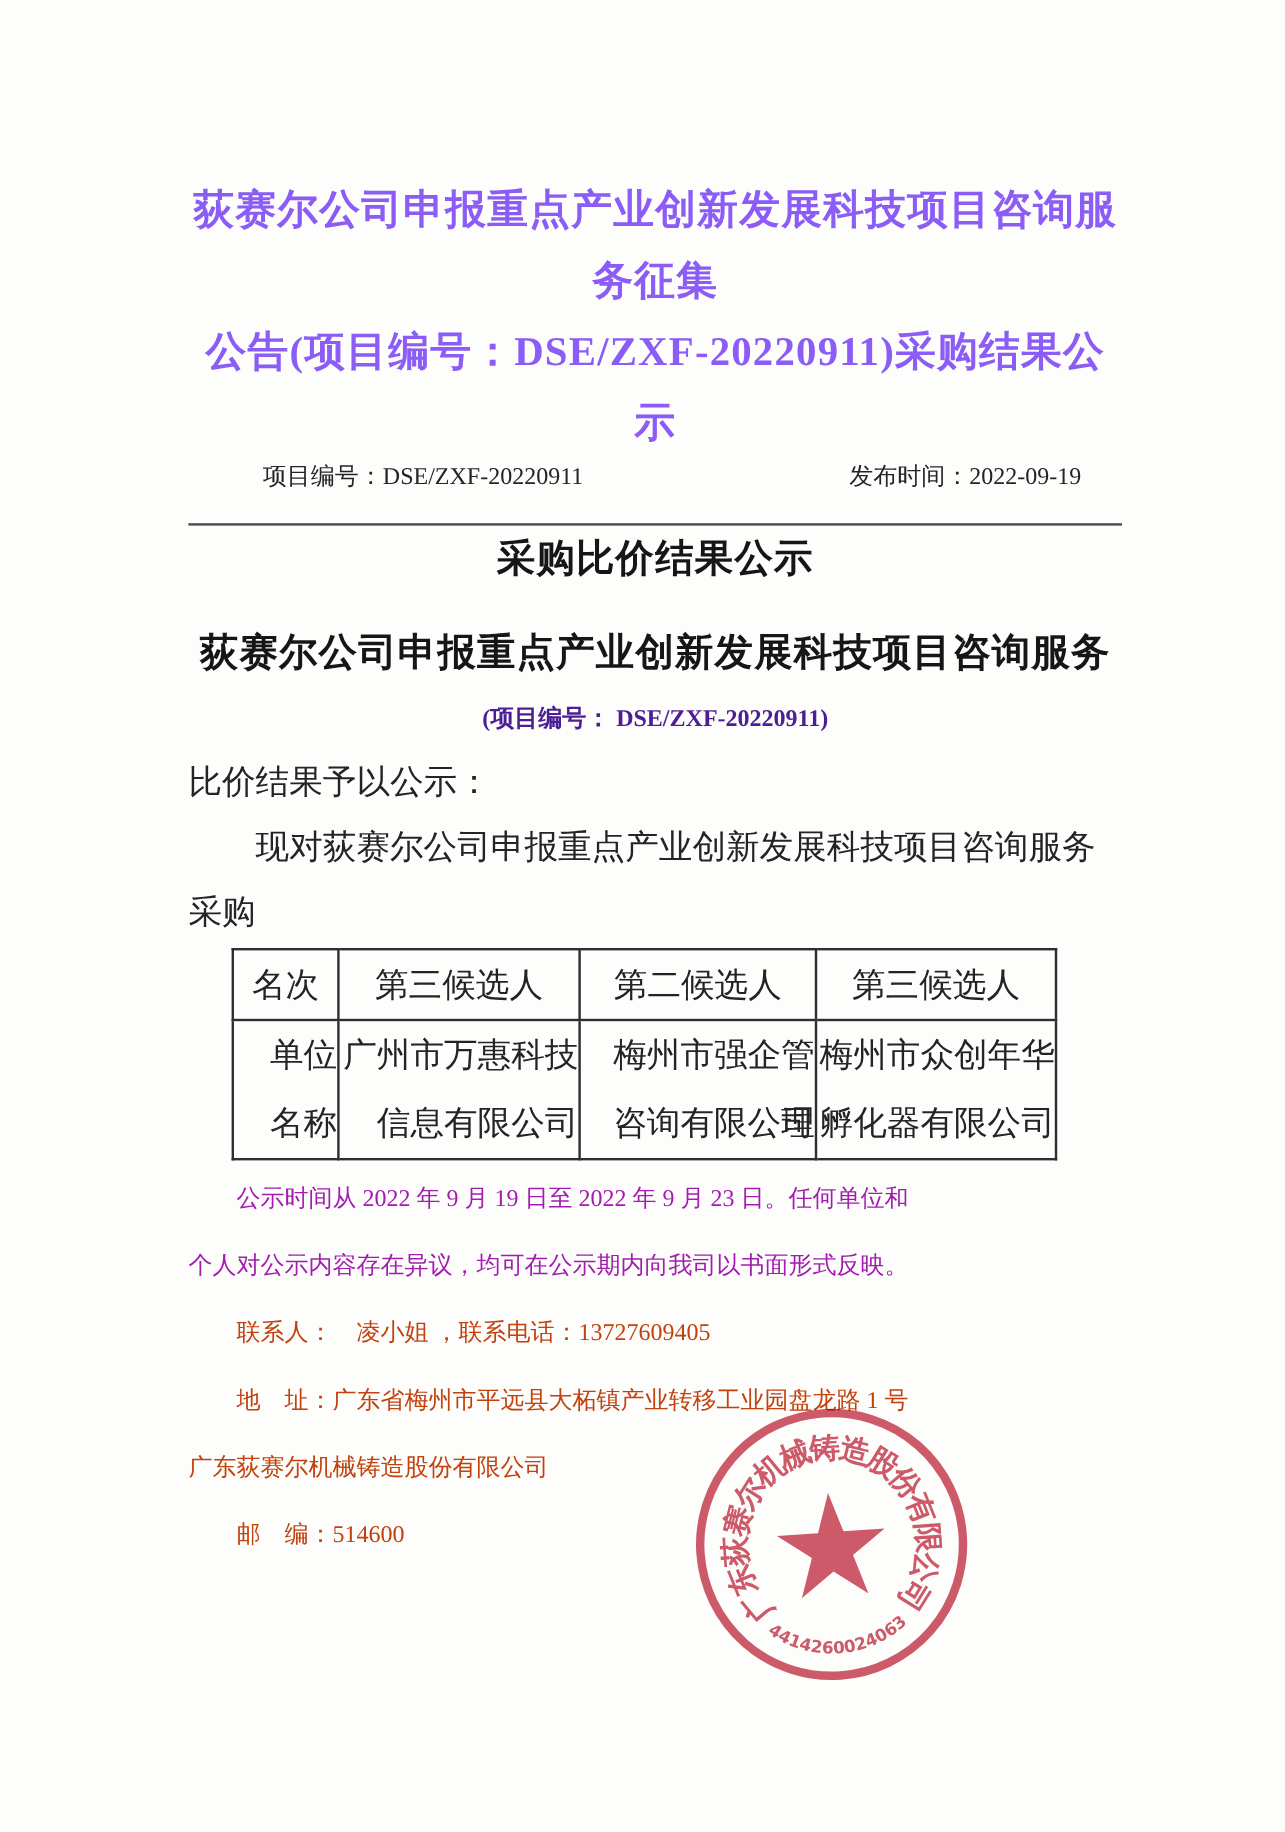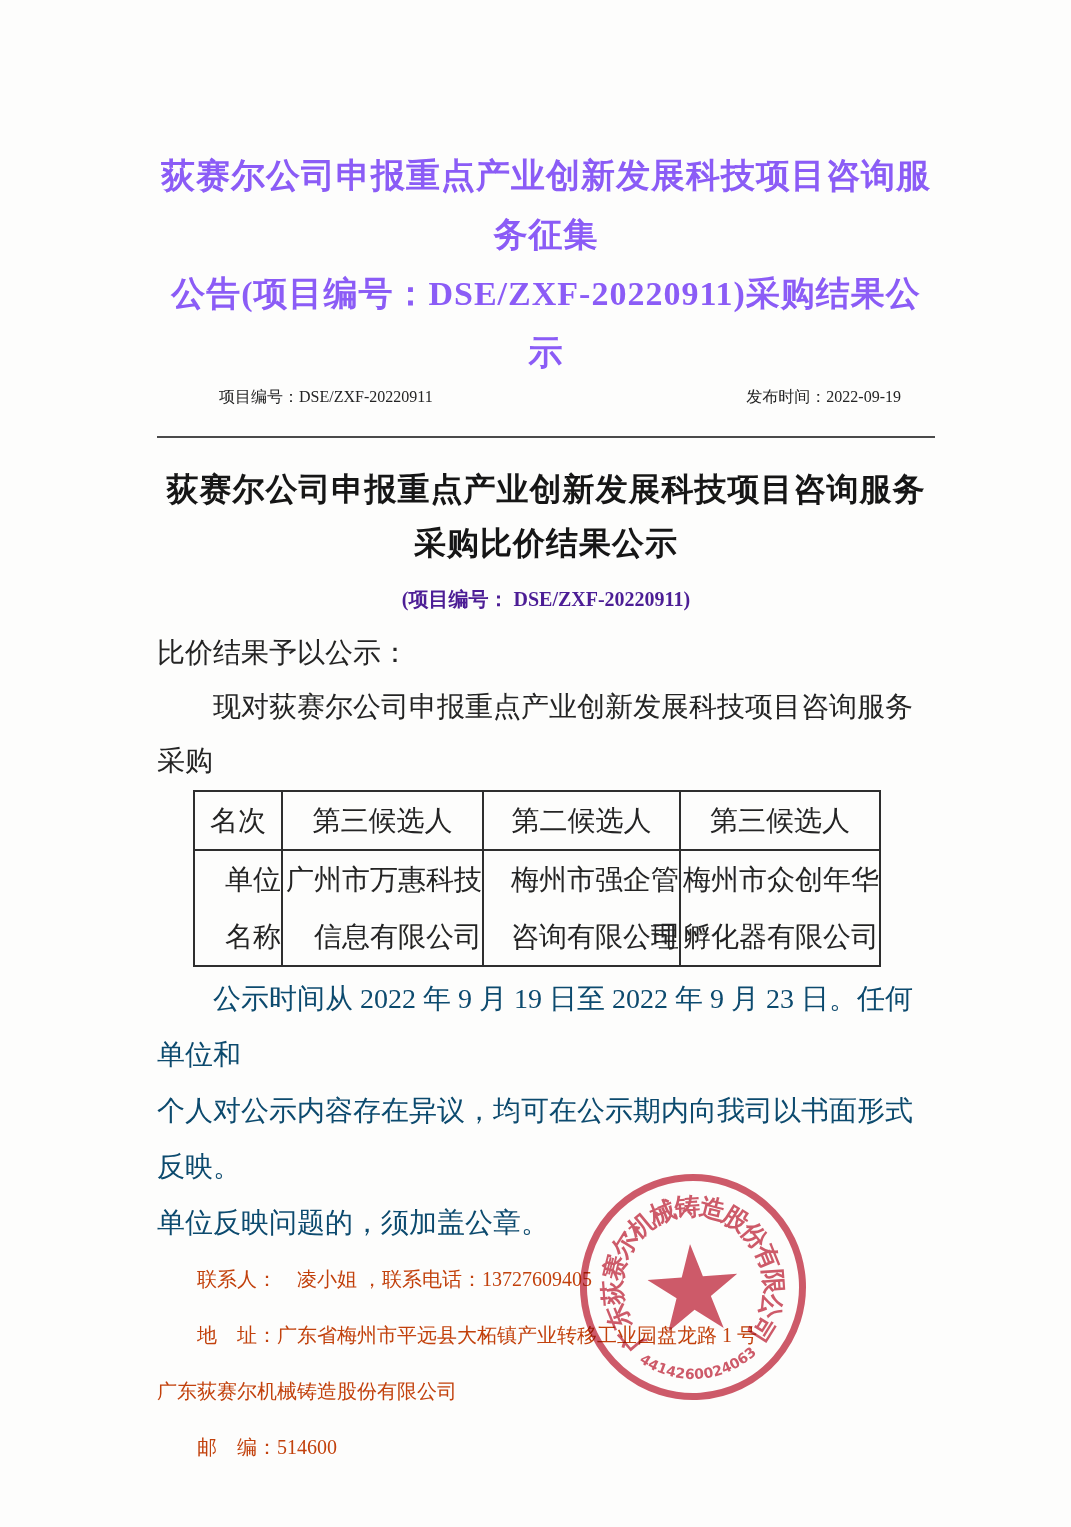--- a/index.html
+++ b/index.html
@@ -8,39 +8,39 @@
     width:1071px;height:1527px;
     margin:0 auto;
     background:#fdfdfc;
     color:#1f1f1f;
     font-family:"Liberation Serif","DejaVu Serif",serif;
     overflow:hidden;
   }
   .content{padding:146px 136px 0 157px;}
 
   .doc-title-line{font-size:34px;font-weight:700;text-align:center;line-height:59px;letter-spacing:1px;color:#8b5cf6;}
-  .meta-row{display:flex;justify-content:space-between;font-size:16px;line-height:30px;margin:0 34px 0 62px;color:#242424;}
+  .meta-row{display:flex;justify-content:space-between;font-size:20px;line-height:30px;margin:0 34px 0 62px;color:#242424;}
   .divider{border:none;border-top:2px solid #4b4b4b;margin:24px 0 0 0;}
 
   .section-title-line{font-size:32px;font-weight:700;text-align:center;line-height:54px;color:#161616;letter-spacing:1px;}
   .section-title-first{margin-top:24px;}
   .proj-line{font-size:20px;font-weight:700;text-align:center;line-height:46px;margin-top:6px;color:#4c1d95;}
 
   .body-line{font-size:28px;line-height:54px;color:#242424;}
   .intro-block{margin-top:4px;}
   .indent{text-indent:2em;}
 
   .result-table{border-collapse:collapse;table-layout:fixed;width:686px;margin:2px 0 0 36px;}
   .result-table td{border:2px solid #2e2e2e;text-align:center;font-size:28px;color:#242424;padding:0;vertical-align:middle;}
   .result-table .hrow td{height:57px;}
   .result-table .brow td{height:114px;text-align:right;}
   .cell-line{line-height:57px;height:57px;}
 
   .para-block{margin-top:4px;}
-  .para-line{font-size:28px;line-height:56px;color:#0c4a6e;}
+  .para-line{font-size:20px;line-height:56px;color:#a21caf;}
 
   .contact-line{font-size:20px;line-height:56px;color:#c2410c;}
 
   
   .stamp{
     position:absolute;left:580px;top:1174px;width:226px;height:226px;
     mix-blend-mode:multiply;opacity:.88;
     transform:rotate(-4deg);
     pointer-events:none;
   }
@@ -75,22 +75,22 @@
     <div class="doc-title-line">荻赛尔公司申报重点产业创新发展科技项目咨询服务征集</div>
     <div class="doc-title-line">公告(项目编号：DSE/ZXF-20220911)采购结果公示</div>
 
     <div class="meta-row">
       <span>项目编号：DSE/ZXF-20220911</span>
       <span>发布时间：2022-09-19</span>
     </div>
 
     <hr class="divider">
 
+    <div class="section-title-line">采购比价结果公示</div>
     <div class="section-title-line section-title-first">荻赛尔公司申报重点产业创新发展科技项目咨询服务</div>
-    <div class="section-title-line">采购比价结果公示</div>
     <div class="proj-line">(项目编号：  DSE/ZXF-20220911)</div>
 
     <div class="intro-block">
       <div class="body-line">比价结果予以公示：</div>
       <div class="body-line indent">现对荻赛尔公司申报重点产业创新发展科技项目咨询服务采购</div>
     </div>
 
     <table class="result-table">
       <colgroup>
         <col style="width:88px">
@@ -122,21 +122,20 @@
             <div class="cell-line">梅州市众创年华</div>
             <div class="cell-line">孵化器有限公司</div>
           </td>
         </tr>
       </tbody>
     </table>
 
     <div class="para-block">
       <div class="para-line indent">公示时间从 2022 年 9 月 19 日至 2022 年 9 月 23 日。任何单位和</div>
       <div class="para-line">个人对公示内容存在异议，均可在公示期内向我司以书面形式反映。</div>
-      <div class="para-line">单位反映问题的，须加盖公章。</div>
     </div>
 
     <div class="contact-line indent">联系人：　凌小姐 ，联系电话：13727609405</div>
     <div class="contact-line indent">地　址：广东省梅州市平远县大柘镇产业转移工业园盘龙路 1 号</div>
     <div class="contact-line">广东荻赛尔机械铸造股份有限公司</div>
     <div class="contact-line indent">邮　编：514600</div>
 
   </div>
 
   <div class="stamp" style="--stamp-color: #c94455;">

